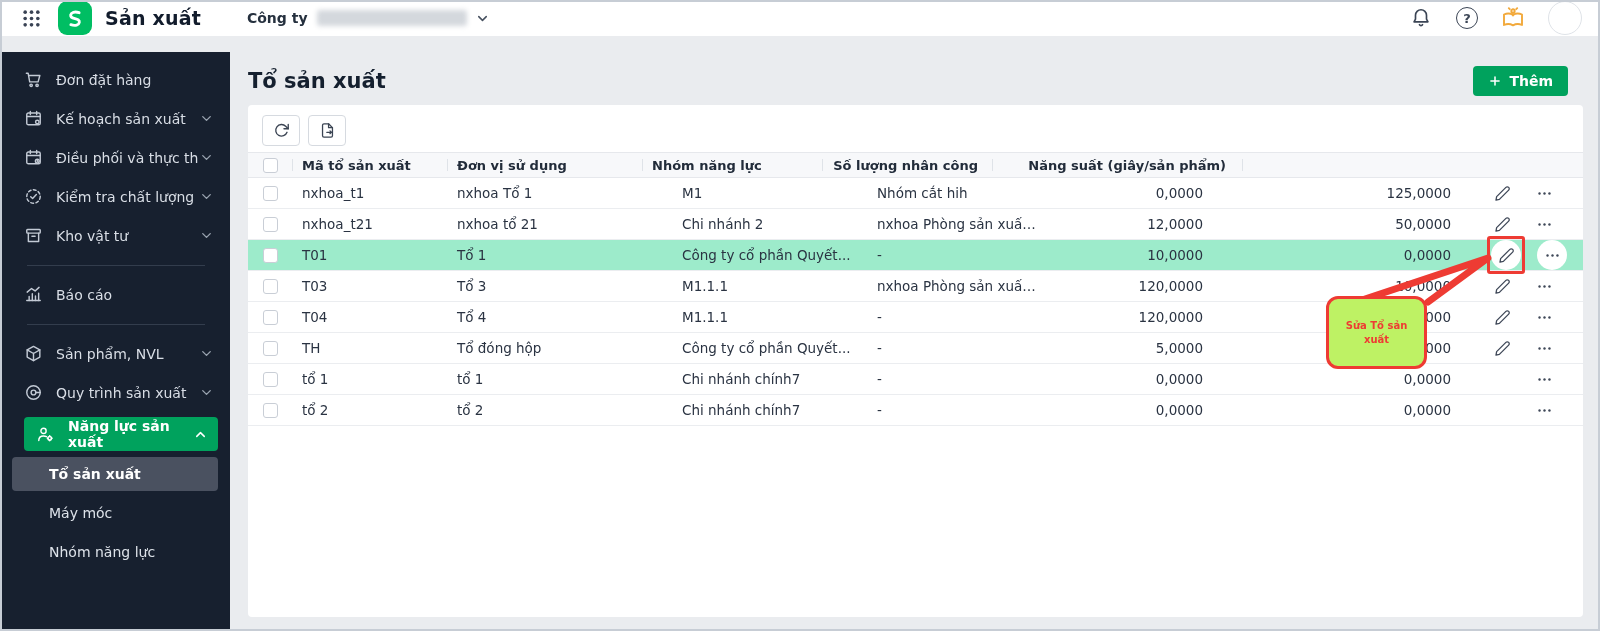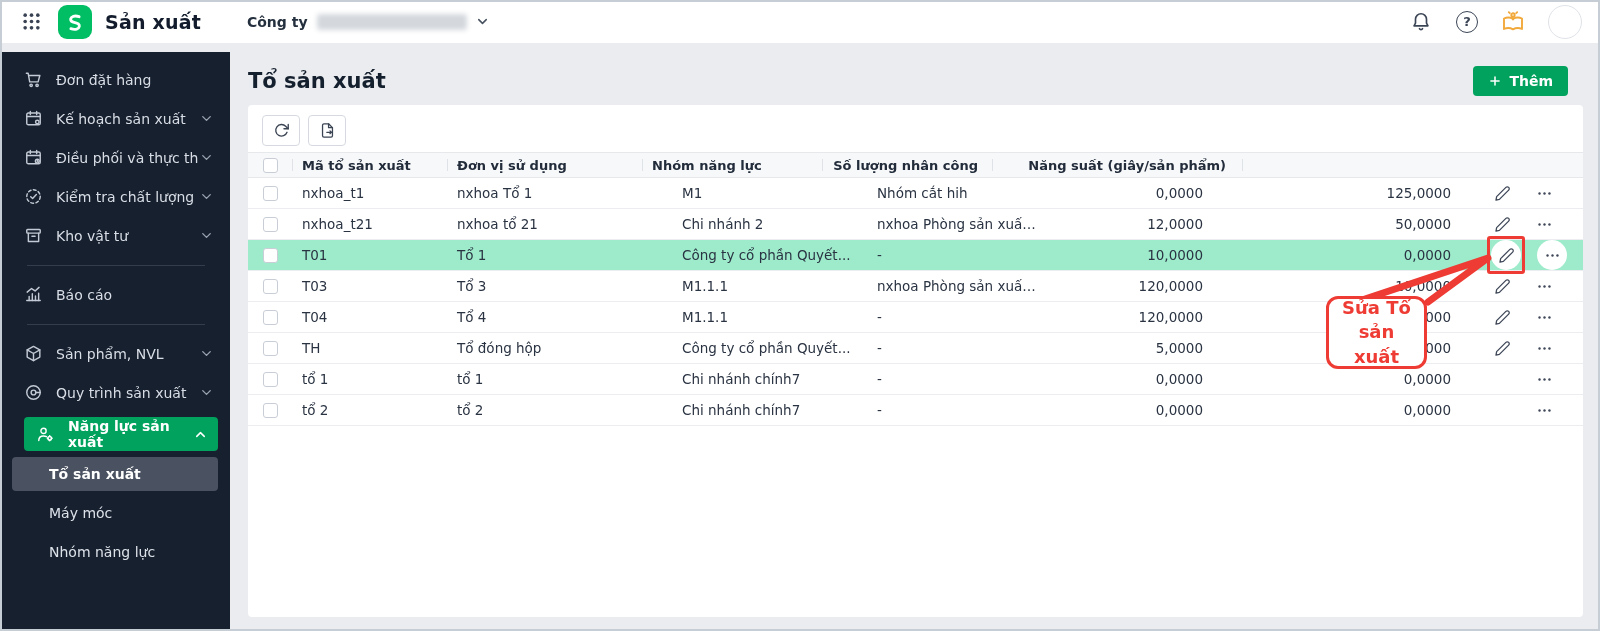--- a/index.html
+++ b/index.html
@@ -5,21 +5,21 @@
   * { box-sizing: border-box; margin: 0; padding: 0; }
   html, body { width: 1600px; height: 631px; overflow: hidden; }
   body {
     font-family: "DejaVu Sans", "Liberation Sans", sans-serif;
     font-size: 13.5px; color: #2A3342; background: #EAECEF; position: relative;
   }
   body::after { content:''; position:fixed; inset:0; border:2px solid #C7CDD5; pointer-events:none; z-index:100; }
   svg { display: block; }
 
   
-  .topbar { height: 43px; background: #fff; display: flex; align-items: center; padding: 0 18px; position: relative; z-index: 5; }
+  .topbar { height: 36px; background: #fff; display: flex; align-items: center; padding: 0 18px; position: relative; z-index: 5; }
   .grid-btn { width: 26px; height: 26px; display:flex; align-items:center; justify-content:center; cursor:pointer; }
   .logo { width: 34px; height: 34px; border-radius: 9px; background: #00BE63; display:flex; align-items:center; justify-content:center; margin-left: 14px; }
   .app-name { font-size: 19px; font-weight: 700; color: #121C2C; margin-left: 13px; letter-spacing: .2px; }
   .company-wrap { display:flex; align-items:center; margin-left: 46px; }
   .company-label { font-size: 14px; font-weight: 600; color: #25303E; }
   .company-redacted { width: 150px; height: 16px; background: #D4D8DD; border-radius: 3px; margin-left: 9px; filter: blur(2.5px); }
   .company-wrap .chev { margin-left: 8px; color:#46505F; }
   .topbar-spacer { flex: 1; }
   .top-ic { width: 26px; height: 26px; display:flex; align-items:center; justify-content:center; margin-left: 22px; color: #3B4555; cursor: pointer; }
   .top-ic.orange { color: #F2A93B; }
@@ -70,21 +70,21 @@
   .c5 { width: 170px; flex: none; text-align: right; justify-content: flex-end; display: flex; padding-right: 14px; }
   .c6 { width: 250px; flex: none; text-align: right; justify-content: flex-end; display: flex; padding-right: 16px; }
   .c7 { flex: 1; display: flex; align-items: center; gap: 12px; padding-left: 20px; overflow: visible; }
   .t-row .cell { color: #2A3342; font-size: 13.5px; }
   .cb { width: 15px; height: 15px; border: 1.5px solid #C9CED6; border-radius: 3px; background: #fff; cursor: pointer; }
   .act-btn { width: 30px; height: 30px; display: flex; align-items: center; justify-content: center; color: #3E4757; cursor: pointer; background: transparent; border: none; border-radius: 50%; }
   .hl .act-btn { background: #fff; }
   .red-box { border: 3px solid #EE3B33; border-radius: 3px; padding: 1px; margin: -5px 0; display: inline-flex; }
 
   
-  .callout { position: absolute; left: 1326px; top: 296px; width: 101px; height: 73px; background: #ffffff; border: 3px solid #EE3B33; border-radius: 12px; display: flex; align-items: center; justify-content: center; text-align: center; color: #EE3B33; font-size: 18px; font-weight: 700; line-height: 1.35; padding: 4px 8px; z-index: 30; }
+  .callout { position: absolute; left: 1326px; top: 296px; width: 101px; height: 73px; background: #bef264; border: 3px solid #EE3B33; border-radius: 12px; display: flex; align-items: center; justify-content: center; text-align: center; color: #EE3B33; font-size: 10px; font-weight: 700; line-height: 1.35; padding: 4px 8px; z-index: 30; }
   .arrow-overlay { position: absolute; left: 1330px; top: 248px; z-index: 29; pointer-events: none; }
 </style>
 </head>
 <body>
 
 <div class="topbar">
   <div class="grid-btn">
     <svg width="19" height="19" viewBox="0 0 24 24" fill="#3A4354">
       <circle cx="4" cy="4" r="2.3"></circle>
         <circle cx="12" cy="4" r="2.3"></circle>

